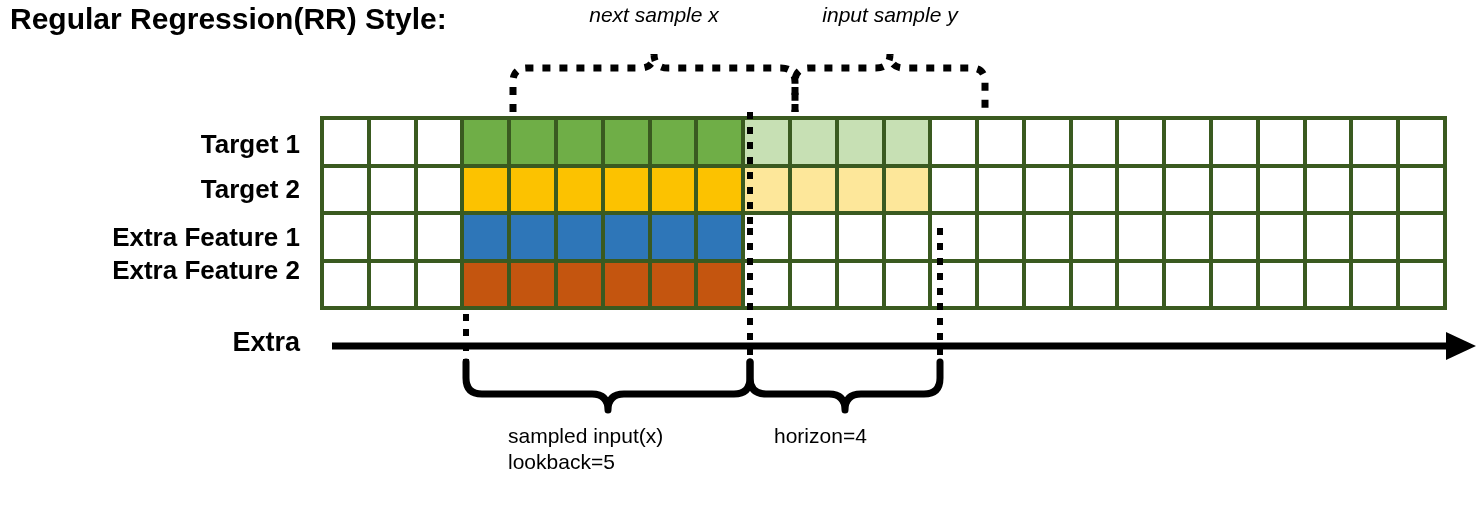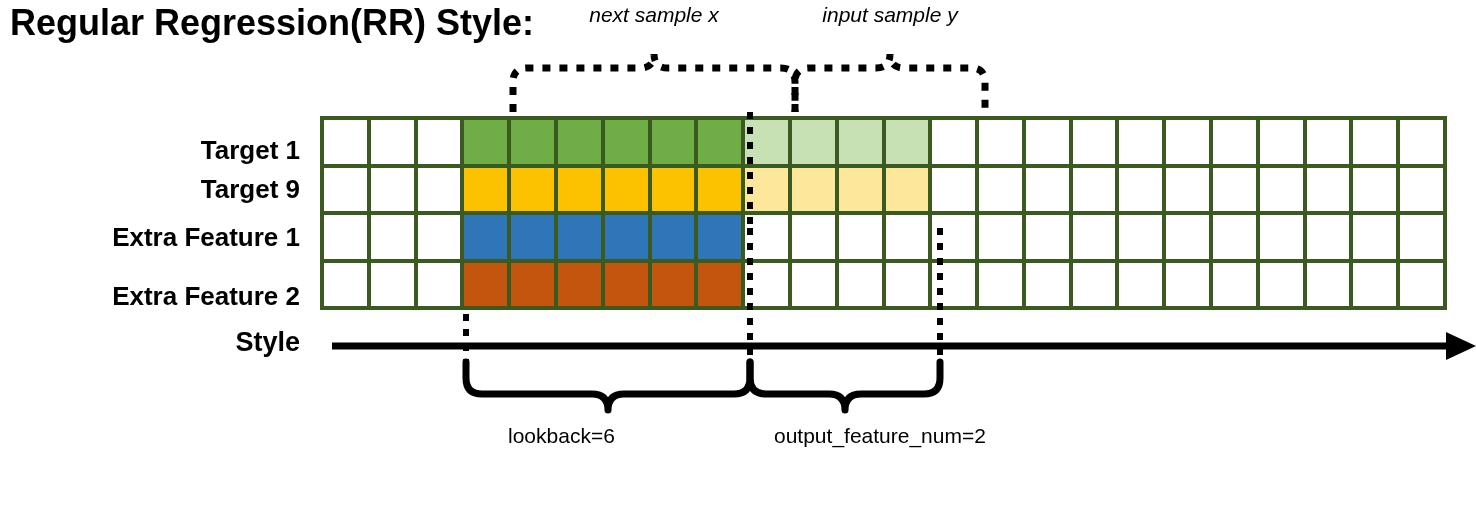--- a/index.html
+++ b/index.html
@@ -14,21 +14,21 @@
     overflow: hidden;
     font-family: "Liberation Sans", sans-serif;
     color: #000000;
   }
   .abs { position: absolute; }
 
   
   #page-title {
     left: 10px;
     top: 2px;
-    font-size: 36px;
+    font-size: 30px;
     font-weight: bold;
     letter-spacing: 0px;
     white-space: nowrap;
   }
 
   
   .row-label {
     right: 0px;
     width: 300px;
     text-align: right;
@@ -110,24 +110,24 @@
   #caption-input  { left: 508px; top: 423px; }
   #caption-output { left: 774px; top: 423px; }
   .bottom-caption div { white-space: nowrap; }
 </style>
 </head>
 <body>
 
 <div class="abs" id="page-title">Regular Regression(RR) Style:</div>
 
 <div class="abs" id="row-labels">
-  <div class="row-label" style="top:10px;">Target 1</div>
-  <div class="row-label" style="top:48.5px;">Target 9</div>
+  <div class="row-label" style="top:4px;">Target 1</div>
+  <div class="row-label" style="top:48.5px;">Target 2</div>
   <div class="row-label" style="top:97px;">Extra Feature 1</div>
-  <div class="row-label" style="top:156px;">Extra Feature 2</div>
+  <div class="row-label" style="top:130px;">Extra Feature 2</div>
 </div>
 
 <div class="abs" id="grid">
     <div class="cell "></div>
     <div class="cell "></div>
     <div class="cell "></div>
     <div class="cell c-green"></div>
     <div class="cell c-green"></div>
     <div class="cell c-green"></div>
     <div class="cell c-green"></div>
@@ -215,21 +215,21 @@
     <div class="cell "></div>
     <div class="cell "></div>
     <div class="cell "></div>
     <div class="cell "></div>
     <div class="cell "></div>
     <div class="cell "></div>
     <div class="cell "></div>
     <div class="cell "></div>
   </div>
 
-<div class="abs" id="time-label">Style</div>
+<div class="abs" id="time-label">Extra</div>
 <svg class="abs" id="time-arrow" viewBox="0 0 1156 42">
   <line x1="12" y1="21" x2="1132" y2="21" stroke="#000000" stroke-width="7"></line>
   <polygon points="1126,7 1156,21 1126,35" fill="#000000"></polygon>
 </svg>
 
 <svg class="abs" id="overlay" viewBox="0 0 1476 516">
 
   <g stroke="#000000" stroke-width="6" stroke-linecap="butt" stroke-dasharray="7 8" fill="none">
     <path d="M 466 314 L 466 366"></path>
   </g>
@@ -289,17 +289,18 @@
              L 924 394
              Q 940 394 940 378
              L 940 362"></path>
   </g>
 </svg>
 
 <div class="abs top-caption" id="caption-x">next sample x</div>
 <div class="abs top-caption" id="caption-y">input sample y</div>
 
 <div class="abs bottom-caption" id="caption-input">
-  <div>lookback=6</div>
+  <div>sampled input(x)</div>
+  <div>lookback=5</div>
 </div>
 <div class="abs bottom-caption" id="caption-output">
-  <div>output_feature_num=2</div>
+  <div>horizon=4</div>
 </div>
 
 </body></html>

